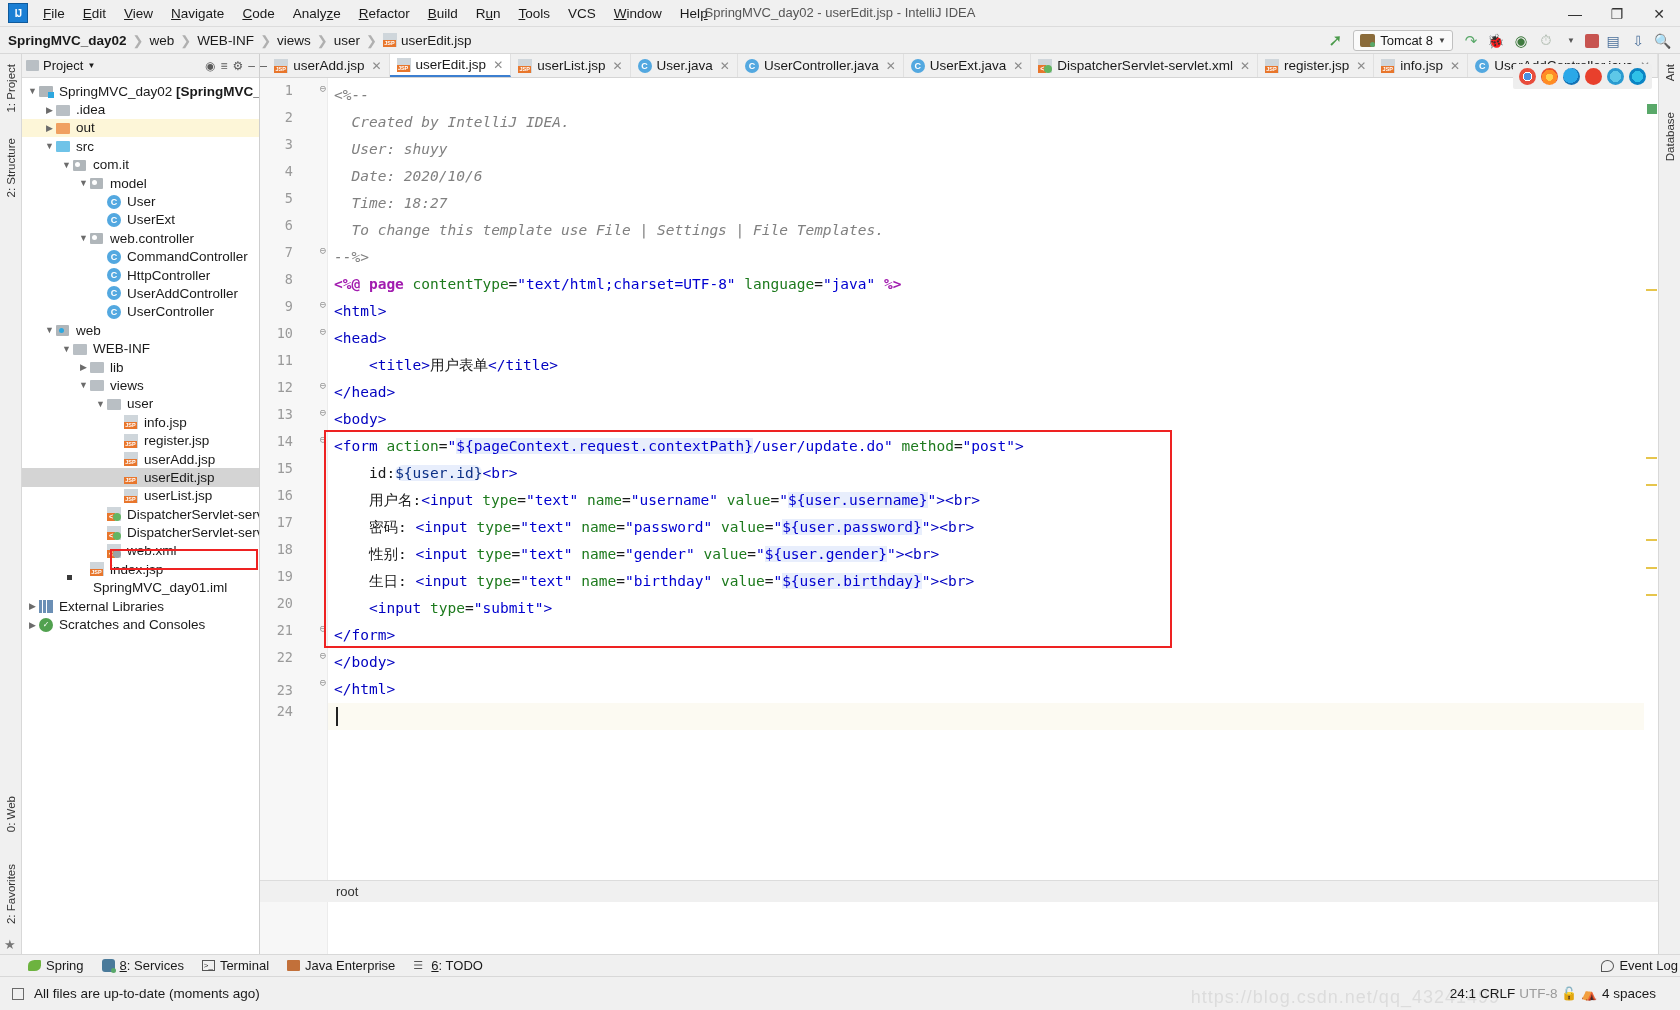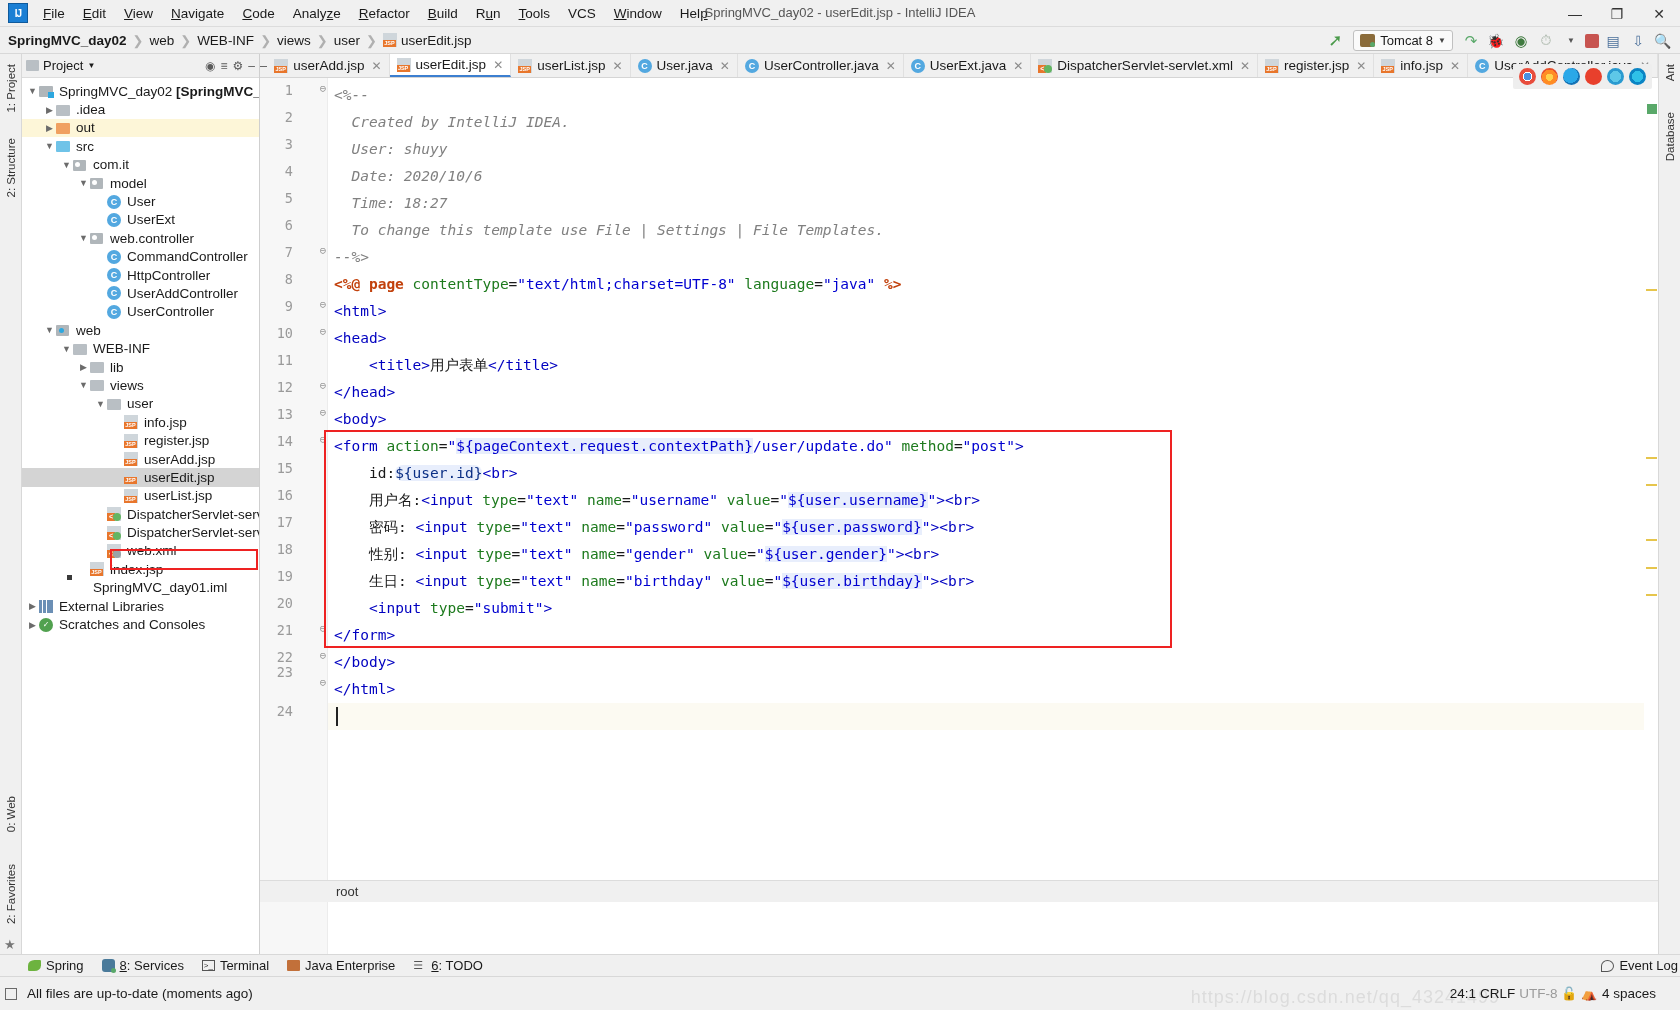--- a/index.html
+++ b/index.html
@@ -195,21 +195,21 @@
   }
   .caretline-bg {
     position: absolute; left: 0; right: 0; height: 27px; background: #fcfaf2;
   }
   .tok-cmt { color: #808080; font-style: italic; }
   .tok-tag { color: #0000c0; }
   .tok-attr { color: #1d7a1d; }
   .tok-str { color: #0000d0; }
   .tok-txt { color: #1a1a1a; }
   .tok-el  { color: #0b2f85; border-radius: 8px; }
-  .tok-jsp { color: #c2410c; font-weight: bold; }
+  .tok-jsp { color: #a21caf; font-weight: bold; }
   .hl-el { background: #e8eefc; }
   .hl-band { background: #f3e6c0; }
 
   .caret {
     position: absolute; width: 1.5px; background: #222; height: 19px;
   }
 
   
   .markers { position: absolute; top: 24px; right: 0; width: 14px; height: 878px; background: #fff; }
   .marker { position: absolute; right: 1px; width: 11px; height: 2px; background: #e6c54c; }
@@ -235,21 +235,21 @@
     display: flex; align-items: center; gap: 18px; padding-left: 28px; font-size: 13px;
   }
   .bb-item { display: flex; align-items: center; gap: 5px; color: #1a1a1a; }
   .bb-item u { text-decoration: underline; }
   .bb-right { position: absolute; right: 2px; display: flex; align-items: center; gap: 5px; }
 
   
   .status {
     position: absolute; left: 0; bottom: 0; width: 1680px; height: 34px;
     background: #f0f0f0; border-top: 1px solid #d8d8d8;
-    display: flex; align-items: center; padding-left: 5px; font-size: 13.5px; color: #1a1a1a;
+    display: flex; align-items: center; padding-left: 12px; font-size: 13.5px; color: #1a1a1a;
   }
   .status .right { position: absolute; right: 24px; display: flex; align-items: center; gap: 4px; }
   .st-dim { color: #9a9a9a; }
   .watermark {
     position: absolute; right: 180px; bottom: 2px;
     font-size: 18px; color: #dcdcdc; letter-spacing: 1px; pointer-events: none;
     white-space: nowrap;
   }
   .sq { width:12px;height:12px;border:1.5px solid #6a6a6a; display:inline-block; }
 </style>
@@ -612,21 +612,21 @@
           <div class="lnum" style="top: 328px;">13</div>
           <div class="lnum" style="top: 355px;">14</div>
           <div class="lnum" style="top: 382px;">15</div>
           <div class="lnum" style="top: 409px;">16</div>
           <div class="lnum" style="top: 436px;">17</div>
           <div class="lnum" style="top: 463px;">18</div>
           <div class="lnum" style="top: 490px;">19</div>
           <div class="lnum" style="top: 517px;">20</div>
           <div class="lnum" style="top: 544px;">21</div>
           <div class="lnum" style="top: 571px;">22</div>
-          <div class="lnum" style="top: 586px;">23</div>
+          <div class="lnum" style="top: 604px;">23</div>
           <div class="lnum" style="top: 625px;">24</div>
           <div class="fold" style="top: 4px;">⊖</div>
           <div class="fold" style="top: 166px;">⊖</div>
           <div class="fold" style="top: 220px;">⊖</div>
           <div class="fold" style="top: 247px;">⊖</div>
           <div class="fold" style="top: 301px;">⊖</div>
           <div class="fold" style="top: 328px;">⊖</div>
           <div class="fold" style="top: 355px;">⊖</div>
           <div class="fold" style="top: 544px;">⊖</div>
           <div class="fold" style="top: 571px;">⊖</div>

